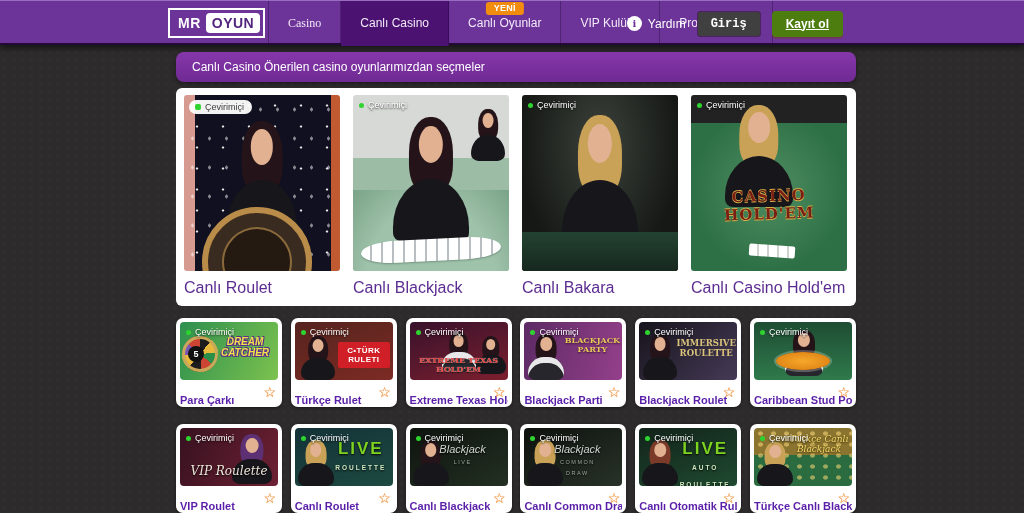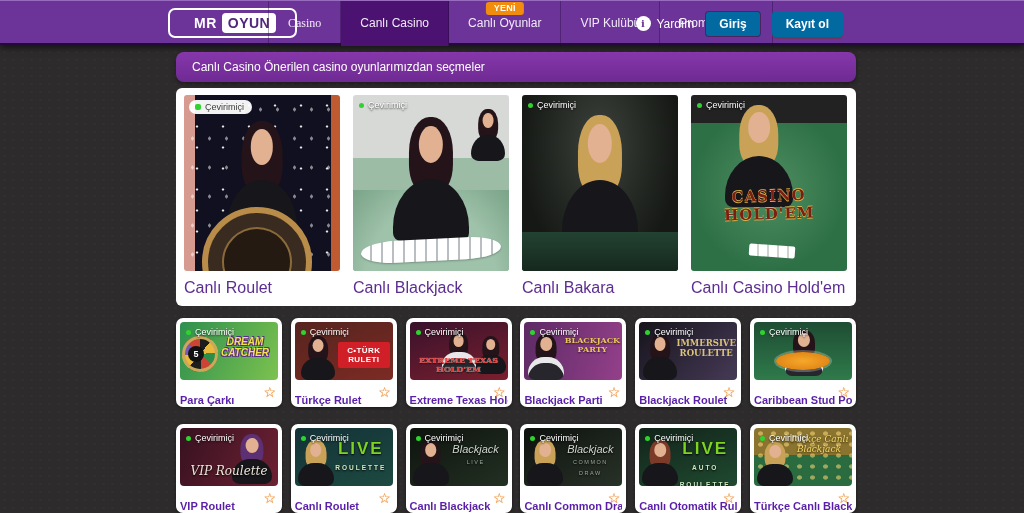--- a/index.html
+++ b/index.html
@@ -4,39 +4,39 @@
 <style>
   html,body{margin:0;padding:0;background:#232021;}
   *{box-sizing:border-box;font-family:"Liberation Sans",sans-serif;}
   #stage{position:relative;width:1024px;height:513px;overflow:hidden;background:#2e2b2c;
     background-image:radial-gradient(rgba(255,255,255,.025) 1px,transparent 1.4px);background-size:9px 8px;}
 
   
   .header{position:absolute;left:0;top:0;width:1024px;height:45px;background:#6c3399;
     border-top:1px solid #9a6cc0;border-bottom:2px solid #230a38;box-shadow:0 3px 6px rgba(0,0,0,.55);}
   .logo{position:absolute;left:168px;top:7px;height:30px;display:flex;align-items:center;
-    border:2px solid #fff;border-radius:7px;padding:2px 19px;cursor:pointer;}
+    border:2px solid #fff;border-radius:0;padding:2px 3px;cursor:pointer;}
   .logo .mr{color:#fff;font-weight:bold;font-size:14px;padding:0 5px;letter-spacing:.5px;}
   .logo .oyun{background:#fff;color:#53267e;font-weight:bold;font-size:14px;border-radius:4px;
     padding:2px 6px;letter-spacing:.5px;}
   .menu{position:absolute;left:268px;top:0;height:45px;display:flex;}
   .menu-item{position:relative;height:45px;line-height:45px;padding:0 19px;color:#f2e9f9;font-size:12px;
     border-right:1px solid rgba(30,5,50,.35);cursor:pointer;white-space:nowrap;}
   .menu-item:first-child{border-left:1px solid rgba(30,5,50,.35);font-family:Liberation Serif, serif;}
   .menu-item.active{background:#4b1272;}
   .yeni-badge{position:absolute;left:50%;transform:translateX(-50%);top:1px;background:#f28c0f;color:#fff;
     font-size:9px;font-weight:bold;border-radius:3px;padding:1px 8px;line-height:11px;letter-spacing:.3px;}
   .hdr-right{position:absolute;right:181px;top:0;height:45px;display:flex;align-items:center;gap:11px;}
   .help{display:flex;align-items:center;gap:6px;cursor:pointer;}
   .info-icon{width:15px;height:15px;border-radius:50%;background:#fff;color:#6c3399;font-size:10px;
     font-weight:bold;display:flex;align-items:center;justify-content:center;font-family:"DejaVu Serif",serif;}
   .help-label{color:#fff;font-size:12px;}
   .btn{border:none;border-radius:4px;color:#fff;font-size:12px;font-weight:bold;padding:6px 14px;cursor:pointer;}
-  .btn-login{background:#0369a1;box-shadow:inset 0 0 0 1px #4c2260;}
-  .btn-register{background:#0369a1;box-shadow:0 2px 0 rgba(120,60,0,.35);}
+  .btn-login{background:#404040;box-shadow:inset 0 0 0 1px #4c2260;font-family:Liberation Mono, monospace;}
+  .btn-register{background:#4d7c0f;box-shadow:0 2px 0 rgba(120,60,0,.35);text-decoration:underline;}
 
   
   .banner{position:absolute;left:176px;top:52px;width:680px;height:30px;border-radius:8px;
     background:linear-gradient(180deg,#8637ab,#6f2a93);display:flex;align-items:center;padding:0 16px;
     box-shadow:0 2px 5px rgba(0,0,0,.4);}
   .banner span{color:#fff;font-size:12px;}
 
   
   .main-card{position:absolute;left:176px;top:88px;width:680px;height:218px;background:#fff;border-radius:6px;
     padding:7px 8px 0;display:flex;gap:13px;}
@@ -131,21 +131,21 @@
   .carib-logo{position:absolute;left:50%;top:30px;transform:translateX(-50%);width:54px;height:18px;
     border-radius:50%;background:radial-gradient(#f6a82a,#d97a10);box-shadow:0 0 0 2px rgba(255,255,255,.25);}
   .a-vip{background:linear-gradient(115deg,#371120,#6e2133);}
   .s-vip{position:absolute;left:2px;bottom:8px;width:94px;text-align:center;color:#efe6da;font-size:12px;
     font-style:italic;font-family:"DejaVu Serif",serif;text-shadow:0 1px 2px #000;}
   .a-liveroul{background:linear-gradient(160deg,#143238,#1d4a41);}
   .s-live{position:absolute;right:3px;top:12px;width:58px;text-align:center;color:#7ed321;font-weight:bold;
     font-size:17px;letter-spacing:2px;line-height:17px;text-shadow:0 1px 2px #000;}
   .s-live small{display:block;font-size:6.5px;letter-spacing:2px;color:#cfe9c0;margin-top:2px;}
   .a-bjdark{background:linear-gradient(150deg,#0e130e,#233023);}
-  .s-script{position:absolute;right:2px;top:16px;width:60px;text-align:center;color:#cfd4cf;font-size:11px;
+  .s-script{position:absolute;right:15px;top:16px;width:60px;text-align:center;color:#cfd4cf;font-size:11px;
     font-style:italic;font-family:"DejaVu Serif",serif;text-shadow:0 1px 2px #000;line-height:11px;}
   .s-script small{display:block;font-size:5.5px;letter-spacing:1.5px;color:#9aa59a;font-style:normal;
     font-family:"Liberation Sans",sans-serif;margin-top:2px;}
   .a-common{background:linear-gradient(150deg,#0e110e,#283228);}
   .a-auto{background:linear-gradient(160deg,#12231a,#1f4a30);}
   .a-gold{background:linear-gradient(180deg,#8a7430 0 46%,#2a6b3f 46% 100%);background-image:
       radial-gradient(rgba(255,220,120,.55) 2px,transparent 3px),
       linear-gradient(180deg,#8a7430 0 46%,#2a6b3f 46% 100%);background-size:13px 11px,100% 100%;}
   .s-gold{position:absolute;right:1px;top:6px;width:64px;text-align:center;color:#f3d96a;font-size:9px;
     font-style:italic;font-family:"DejaVu Serif",serif;text-shadow:0 1px 2px #3a2a00;line-height:10px;}

